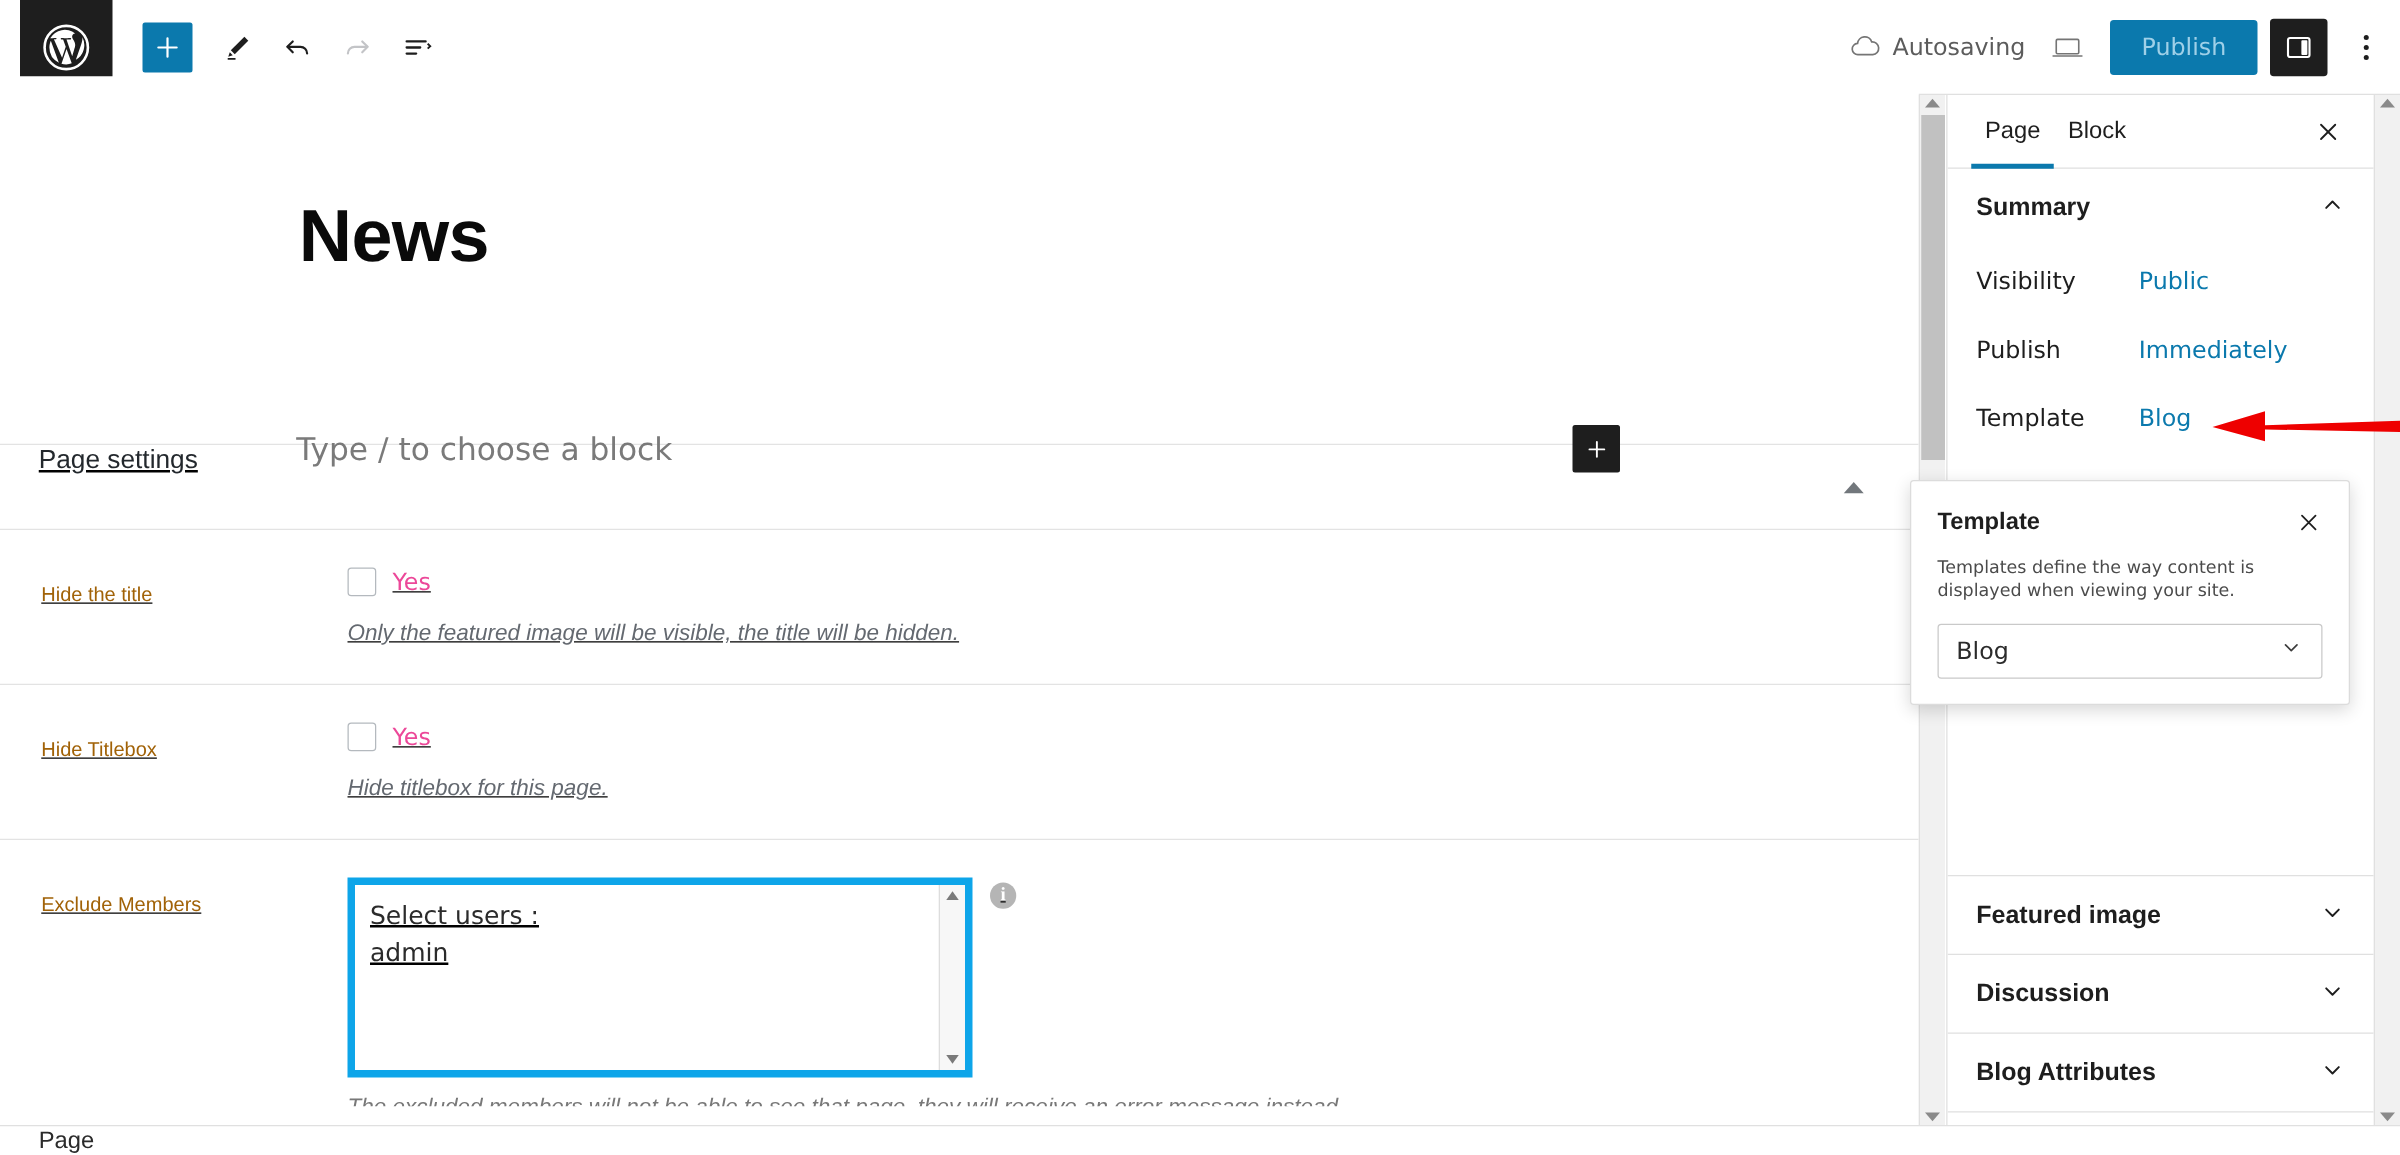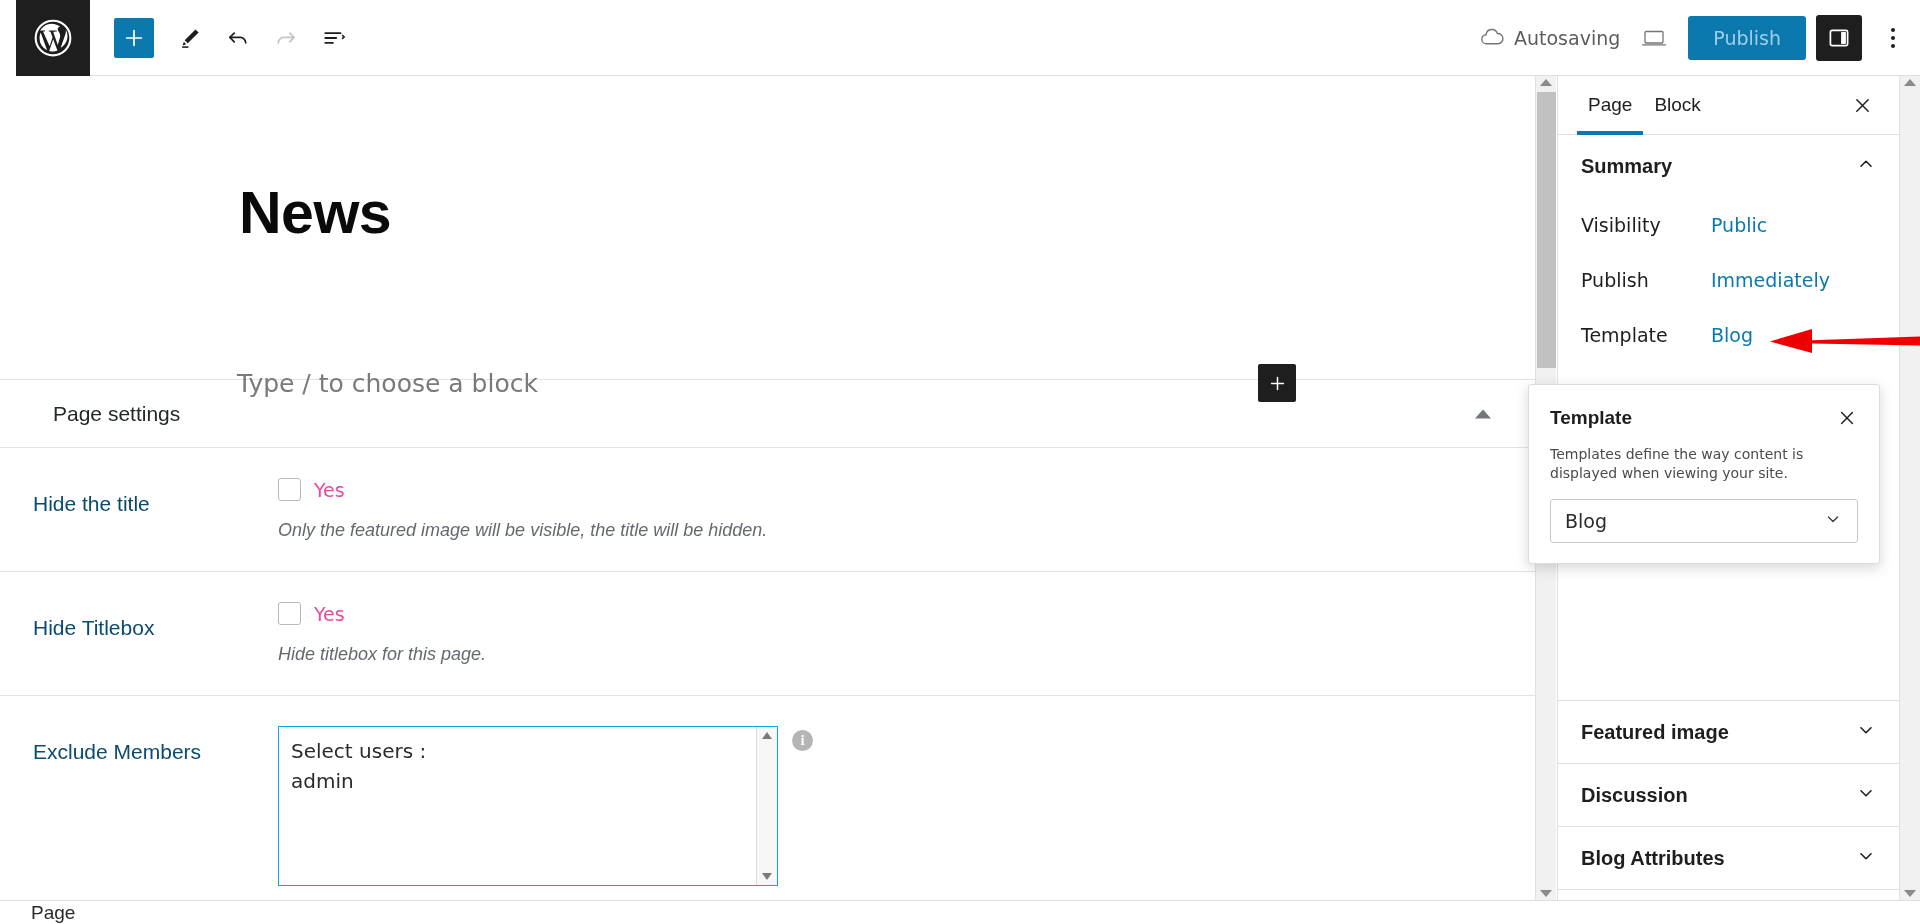--- a/index.html
+++ b/index.html
@@ -47,22 +47,22 @@
     display: flex; align-items: center; justify-content: center; cursor: pointer;
   }
   .kebab {
     width: 42px; height: 46px; display: flex; flex-direction: column;
     align-items: center; justify-content: center; gap: 4px; cursor: pointer;
   }
   .kebab i { width: 4px; height: 4px; border-radius: 50%; background: #1e1e1e; display: block; }
 
   
   .content-col {
-    position: absolute; top: 85px; left: 0; width: 1535px; height: 824px;
-    background: #fff; overflow: hidden;
+    position: absolute; top: 61px; left: 0; width: 1535px; height: 824px;
+    background: #fff; overflow: hidden; text-decoration: underline;
   }
   .editor-canvas {
     position: relative; height: 295px; border-bottom: 1px solid #e3e3e3;
   }
   .post-title {
     position: absolute; left: 239px; top: 94px;
     font-size: 59px; font-weight: bold; color: #0a0a0a;
     font-family: "Liberation Sans", sans-serif; letter-spacing: -0.5px;
   }
   .block-placeholder {
@@ -71,56 +71,55 @@
   }
   .inserter-btn {
     position: absolute; left: 1258px; top: 279px;
     width: 38px; height: 38px; background: #1e1e1e; border-radius: 2px;
     display: flex; align-items: center; justify-content: center; cursor: pointer;
   }
 
   
   .metabox { position: relative; }
   .metabox-header {
-    position: relative; height: 68px; display: flex; align-items: center;
+    position: relative; height: 68px; display: flex; 
     border-bottom: 1px solid #e3e3e3;
-    padding-left: 22px;
   }
   .metabox-title {
     margin-left: 31px; font-size: 21px; color: #23282d;
     font-family: "Liberation Sans", sans-serif;
   }
   .metabox-toggle {
     position: absolute; right: 44px; top: 50%; transform: translateY(-50%);
     width: 0; height: 0; border-left: 8px solid transparent;
     border-right: 8px solid transparent; border-bottom: 9px solid #72777c;
     cursor: pointer;
   }
   .set-row {
     display: flex; border-bottom: 1px solid #e3e3e3; padding: 30px 0 30px 0;
     min-height: 118px;
   }
   .set-label {
-    width: 278px; padding-left: 33px; font-size: 21px; color: #0c4a6e;
+    width: 278px; padding-left: 33px; font-size: 16px; color: #a16207;
     font-family: "Liberation Sans", sans-serif; padding-top: 14px;
   }
   .set-field { flex: 1; padding-left: 0px; }
   .cb-line { display: flex; align-items: center; gap: 13px; }
   .cb-box {
     width: 23px; height: 23px; border: 1px solid #b4b9be; border-radius: 3px;
     background: #fff; cursor: pointer; flex: none;
   }
   .cb-text { font-size: 19px; color: #ec4899; }
   .set-help {
     margin-top: 19px; font-size: 18px; color: #646970; font-style: italic;
     font-family: "Liberation Sans", sans-serif;
   }
   .listbox-wrap { display: flex; align-items: flex-start; gap: 14px; }
   .listbox {
-    width: 500px; height: 160px; border: 1px solid #0ea5e9; background: #fff;
+    width: 500px; height: 160px; border: 6px solid #0ea5e9; background: #fff;
     position: relative; padding: 9px 12px; overflow: hidden; cursor: pointer;
   }
   .listbox .opt { font-size: 20px; color: #2b2b2b; line-height: 1.5; }
   .lb-scroll {
     position: absolute; right: 0; top: 0; width: 21px; height: 100%;
     background: #f7f7f7; border-left: 1px solid #ddd;
     display: flex; flex-direction: column; justify-content: space-between;
     align-items: center; padding: 5px 0;
   }
   .arrow-up {

